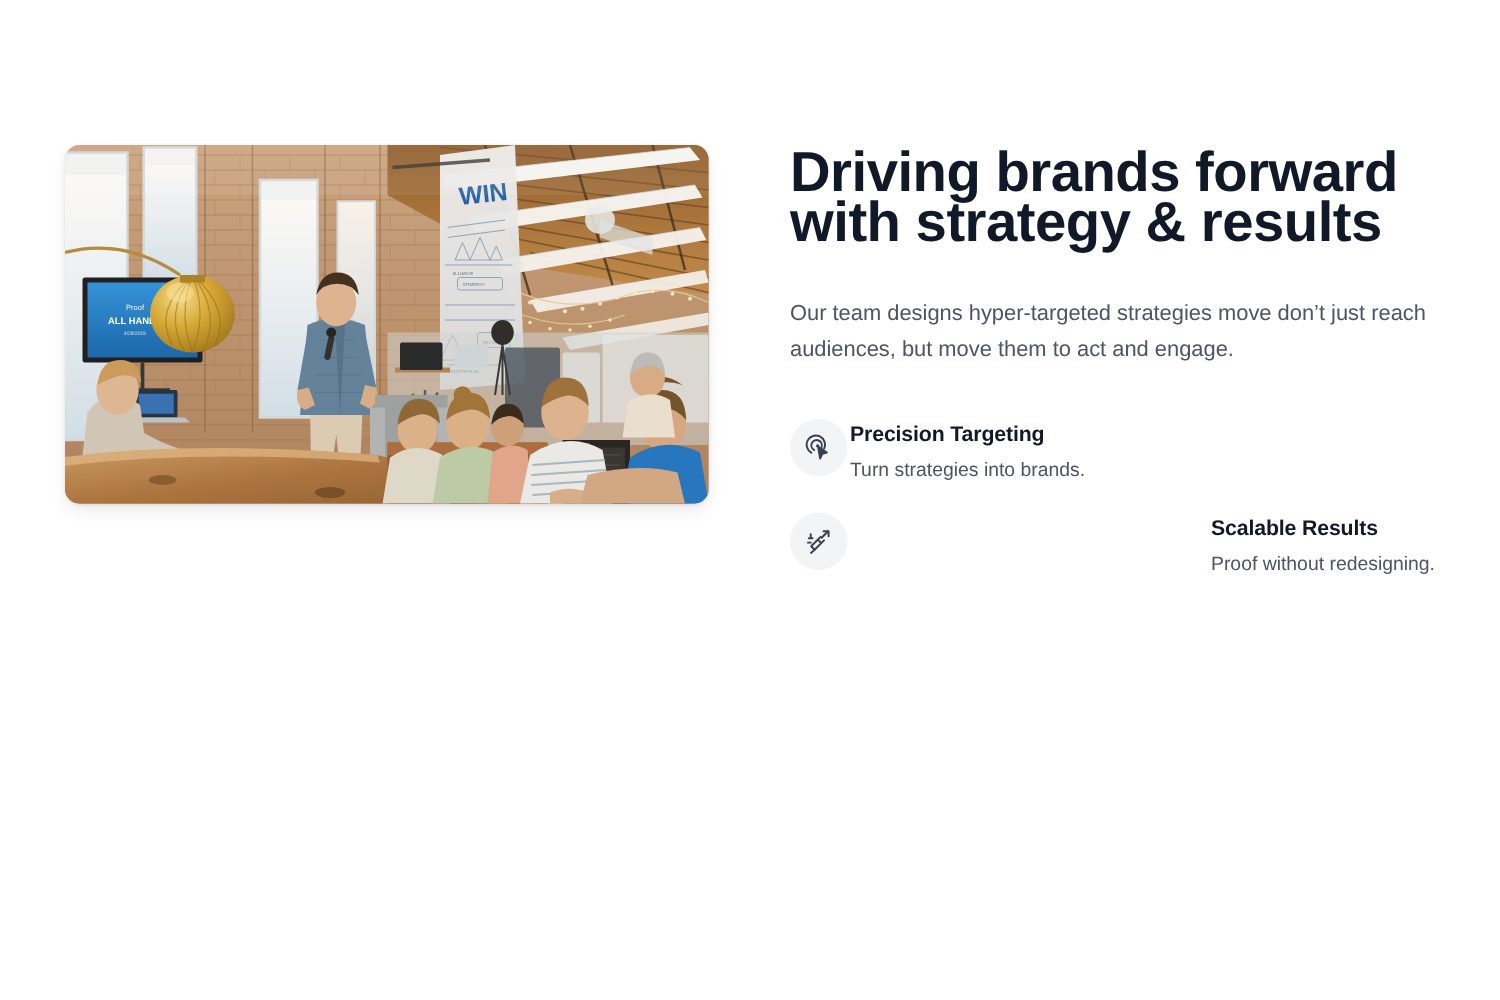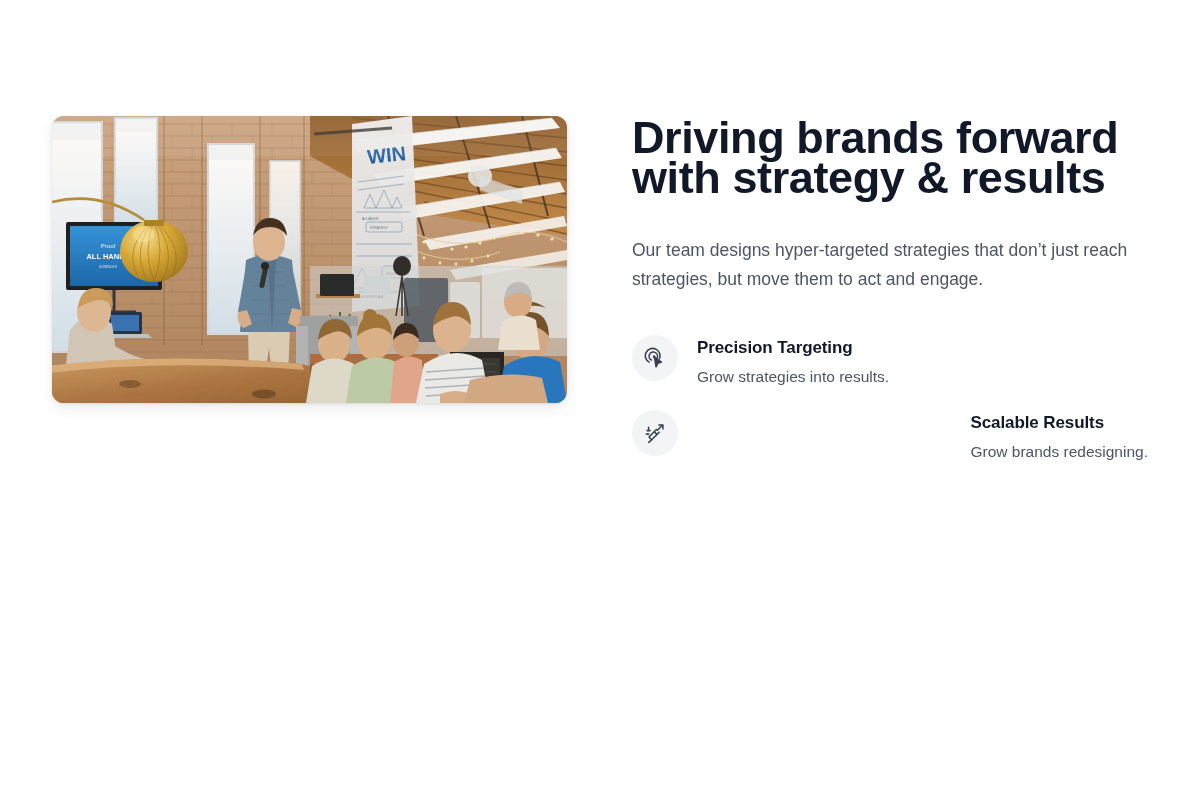--- a/index.html
+++ b/index.html
@@ -64,21 +64,21 @@
     color: #4b5563;
     font-weight: 400;
     max-width: 520px;
   }
 
   .features { margin-top: 40px; }
 
   .feature {
     display: flex;
     align-items: flex-start;
-    gap: 19px;
+    gap: 2px;
     margin-bottom: 22px;
   }
   .feature:last-child { margin-bottom: 0; justify-content: space-between; }
 
   .feat-icon {
     flex: 0 0 46px;
     width: 46px;
     height: 46px;
     border-radius: 50%;
     background: #f3f4f6;
@@ -396,53 +396,53 @@
       </div>
     </div>
 
     <div class="copy-col">
 
       <h1 class="headline">
         <span class="hl-line">Driving brands forward</span>
         <span class="hl-line">with strategy &amp; results</span>
       </h1>
 
-      <p class="subcopy">Our team designs hyper-targeted strategies that don’t just reach strategies, but move them to act and engage.</p>
+      <p class="subcopy">Our team designs hyper-targeted strategies move don’t just reach audiences, but move them to act and engage.</p>
 
       <div class="features">
 
         <div class="feature">
           <span class="feat-icon">
             <svg width="22" height="22" viewBox="0 0 24 24" fill="none" stroke="#374151" stroke-width="1.7" stroke-linecap="round" stroke-linejoin="round">
               <path d="M5.5 16.5a8 8 0 1 1 11.2-3.6"></path>
               <path d="M8 14.2a4.6 4.6 0 1 1 6.4-2.4"></path>
               <circle cx="11" cy="10.5" r="1.4" fill="#374151" stroke="none"></circle>
               <path d="M11.4 11.2 L13.2 21.6 L15.1 17.6 L19.1 16.4 Z" fill="#374151" stroke="#374151"></path>
             </svg>
           </span>
           <div class="feat-body">
             <div class="feat-title">Precision Targeting</div>
-            <div class="feat-desc">Grow strategies into results.</div>
+            <div class="feat-desc">Turn strategies into brands.</div>
           </div>
         </div>
 
         <div class="feature">
           <span class="feat-icon">
             <svg width="22" height="22" viewBox="0 0 24 24" fill="none" stroke="#374151" stroke-width="1.7" stroke-linecap="round" stroke-linejoin="round">
               <path d="M20 3.5 14.5 9"></path>
               <path d="M16.2 3.2h4.4v4.4"></path>
               <path d="M13.6 8.2 5.4 16.4l3 3 8.2-8.2"></path>
               <path d="M8.4 19.4 5.2 22.2"></path>
               <path d="M3.4 9.4H6.6M2.6 13.2H5M5 5.8v2.4"></path>
               <path d="M11.2 10.6l2.4 2.4"></path>
             </svg>
           </span>
           <div class="feat-body">
             <div class="feat-title">Scalable Results</div>
-            <div class="feat-desc">Grow brands redesigning.</div>
+            <div class="feat-desc">Proof without redesigning.</div>
           </div>
         </div>
 
       </div>
     </div>
 
   </div>
 </div>
 
 </body></html>

